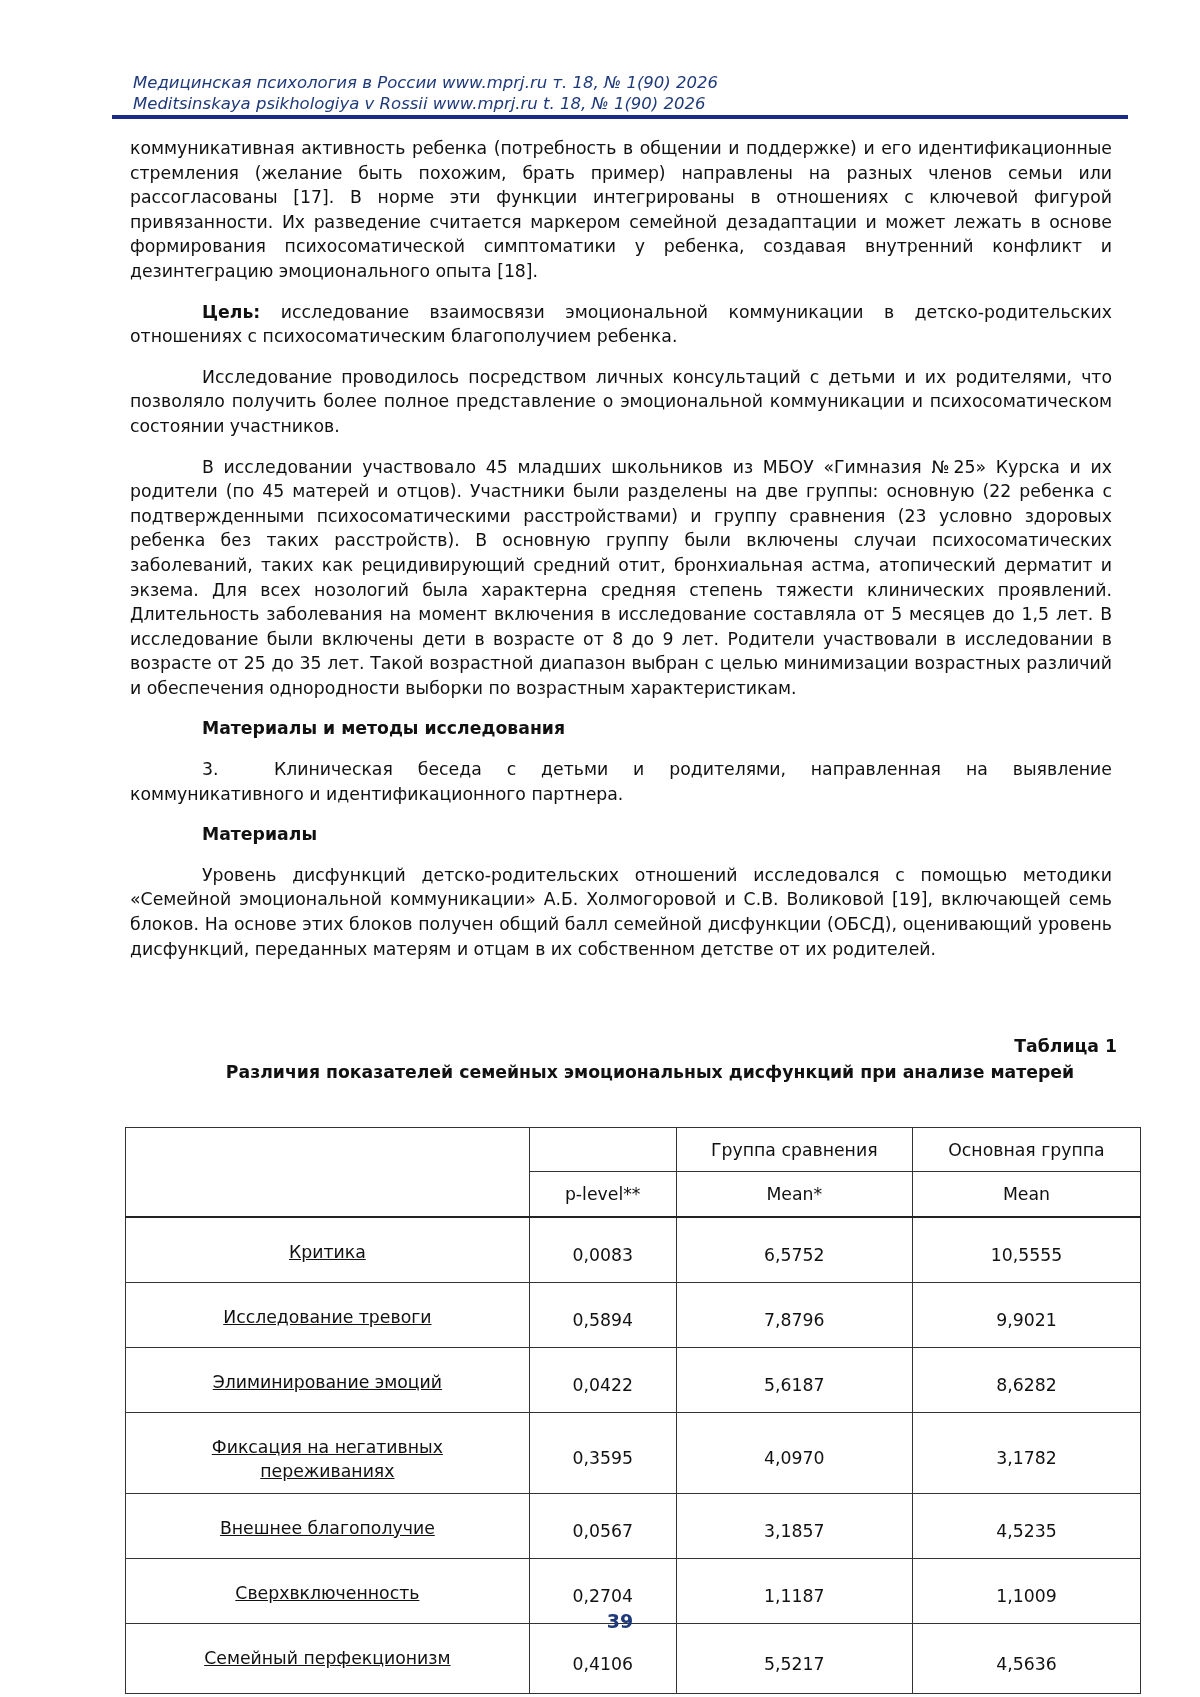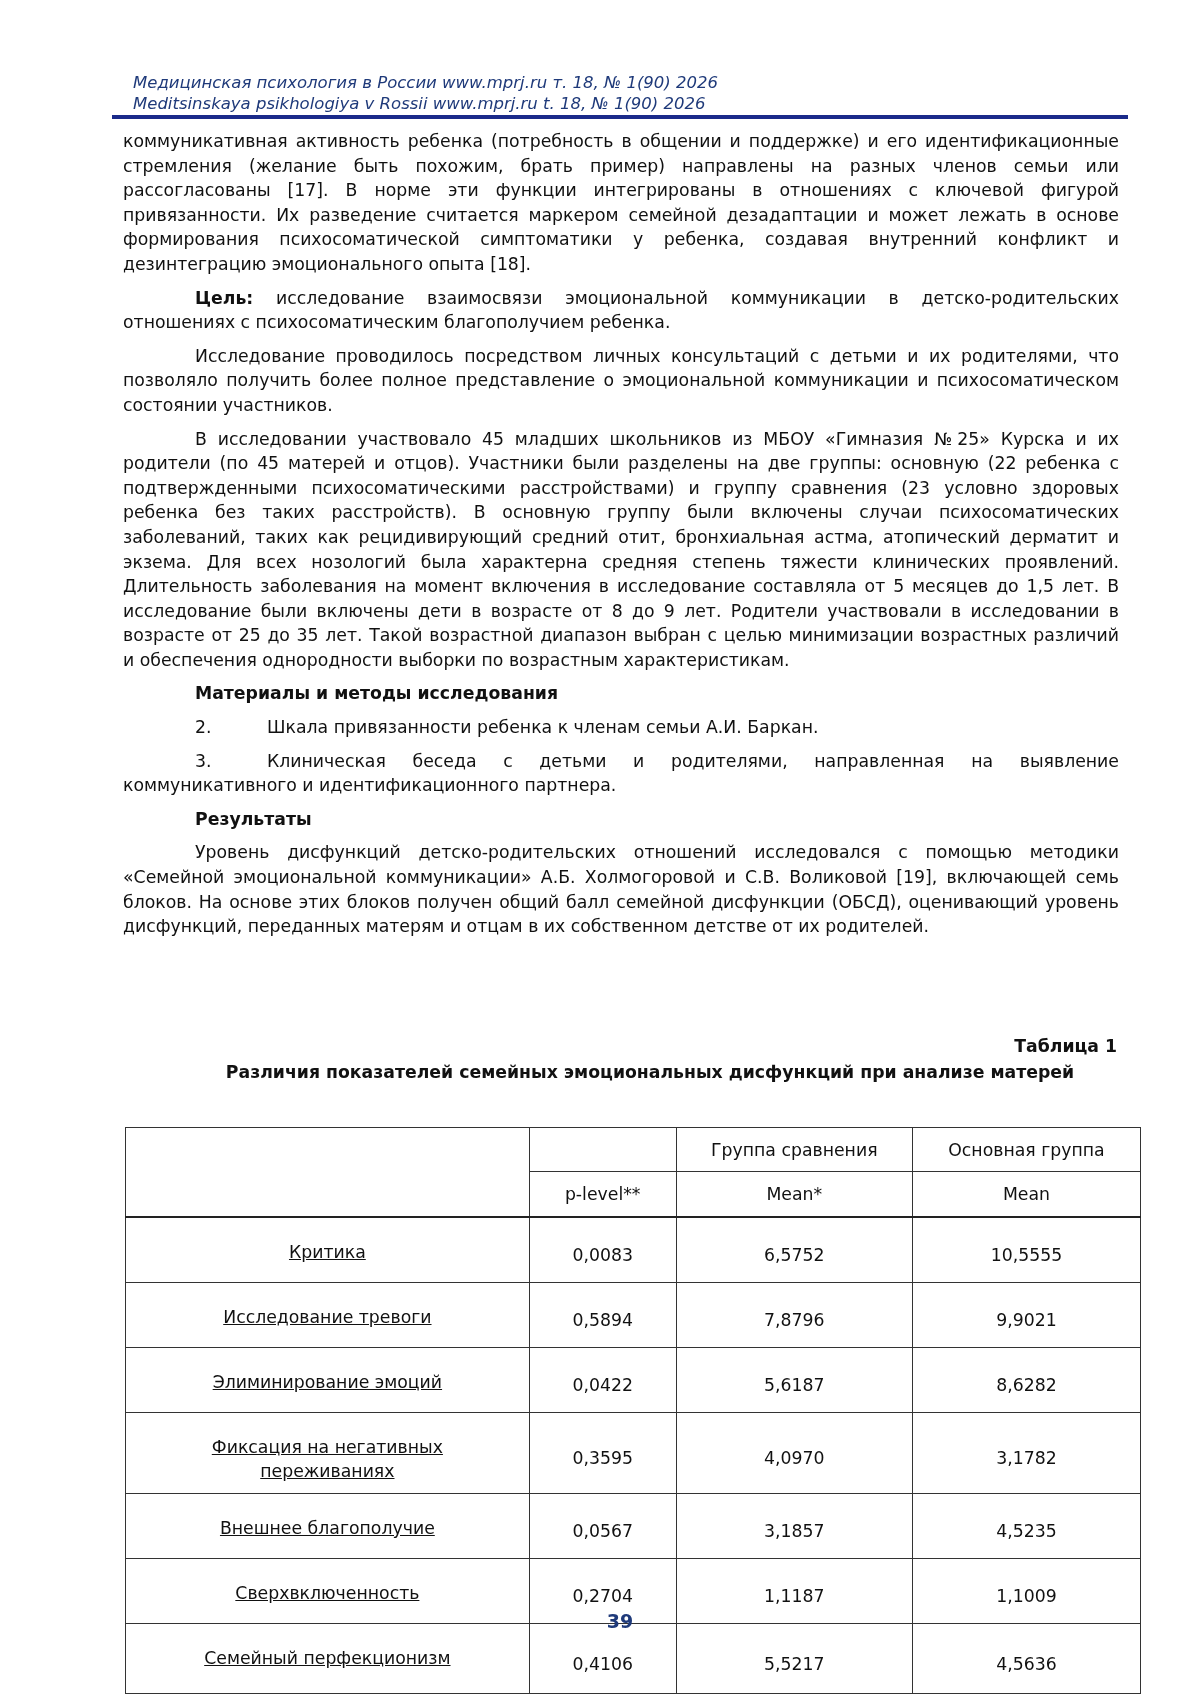--- a/index.html
+++ b/index.html
@@ -12,21 +12,21 @@
     }
     .head-rule {
       position: absolute; left: 112px; top: 115px; width: 1016px; height: 4px;
       background: #1a2a8a;
     }
     .body-text {
       position: absolute; left: 114px; top: 120px; width: 1014px;
       font-family: "DejaVu Sans", sans-serif; font-size: 17.3px; line-height: 24.6px;
       color: #111; text-align: justify;
     }
-    .body-text p { margin: 9px; }
+    .body-text p { margin: 16px; }
     .indent { text-indent: 72px; }
     .bold { font-weight: bold; }
     .list-item { text-indent: 72px; }
     .list-num { display: inline-block; width: 72px; text-indent: 0; }
     .table-caption-num {
       position: absolute; left: 600px; top: 1036px; width: 517px; text-align: right;
       font-family: "DejaVu Sans", sans-serif; font-weight: bold; font-size: 17.3px; color: #111;
     }
     .table-title {
       position: absolute; left: 180px; top: 1060px; width: 940px; text-align: center;
@@ -62,23 +62,22 @@
     <div>Meditsinskaya psikhologiya v Rossii www.mprj.ru t. 18, № 1(90) 2026</div>
   </div>
   <div class="head-rule"></div>
 
   <div class="body-text">
     <p>коммуникативная активность ребенка (потребность в общении и поддержке) и его идентификационные стремления (желание быть похожим, брать пример) направлены на разных членов семьи или рассогласованы [17]. В норме эти функции интегрированы в отношениях с ключевой фигурой привязанности. Их разведение считается маркером семейной дезадаптации и может лежать в основе формирования психосоматической симптоматики у ребенка, создавая внутренний конфликт и дезинтеграцию эмоционального опыта [18].</p>
     <p class="indent"><span class="bold">Цель:</span><span> исследование взаимосвязи эмоциональной коммуникации в детско-родительских отношениях с психосоматическим благополучием ребенка.</span></p>
     <p class="indent">Исследование проводилось посредством личных консультаций с детьми и их родителями, что позволяло получить более полное представление о эмоциональной коммуникации и психосоматическом состоянии участников.</p>
     <p class="indent">В исследовании участвовало 45 младших школьников из МБОУ «Гимназия №25» Курска и их родители (по 45 матерей и отцов). Участники были разделены на две группы: основную (22 ребенка с подтвержденными психосоматическими расстройствами) и группу сравнения (23 условно здоровых ребенка без таких расстройств). В основную группу были включены случаи психосоматических заболеваний, таких как рецидивирующий средний отит, бронхиальная астма, атопический дерматит и экзема. Для всех нозологий была характерна средняя степень тяжести клинических проявлений. Длительность заболевания на момент включения в исследование составляла от 5 месяцев до 1,5 лет. В исследование были включены дети в возрасте от 8 до 9 лет. Родители участвовали в исследовании в возрасте от 25 до 35 лет. Такой возрастной диапазон выбран с целью минимизации возрастных различий и обеспечения однородности выборки по возрастным характеристикам.</p>
     <p class="indent bold">Материалы и методы исследования</p>
-    <p class="list-item"><span class="list-num">2.</span><span>Шкала привязанности ребенка к членам семьи А.И. Баркан.</span></p>
     <p class="list-item"><span class="list-num">3.</span><span>Клиническая беседа с детьми и родителями, направленная на выявление коммуникативного и идентификационного партнера.</span></p>
-    <p class="indent bold">Результаты</p>
+    <p class="indent bold">Материалы</p>
     <p class="indent">Уровень дисфункций детско-родительских отношений исследовался с помощью методики «Семейной эмоциональной коммуникации» А.Б. Холмогоровой и С.В. Воликовой [19], включающей семь блоков. На основе этих блоков получен общий балл семейной дисфункции (ОБСД), оценивающий уровень дисфункций, переданных матерям и отцам в их собственном детстве от их родителей.</p>
   </div>
 
   <div class="table-caption-num">Таблица 1</div>
   <div class="table-title">Различия показателей семейных эмоциональных дисфункций при анализе матерей</div>
 
   <table class="data">
     <colgroup>
       <col style="width:393px">
       <col style="width:143px">

